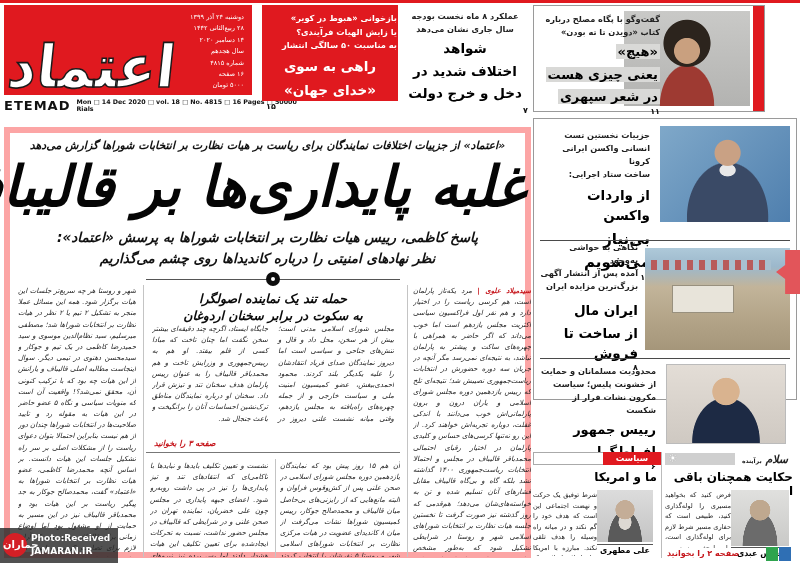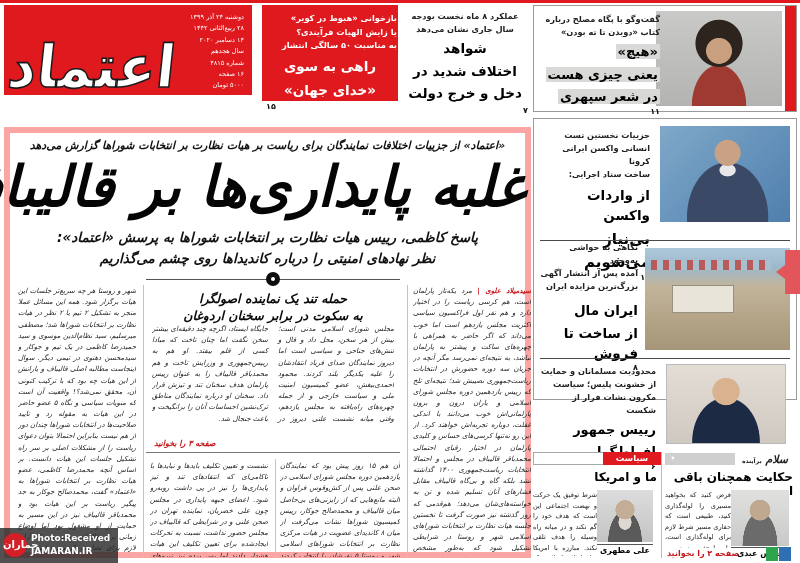--- a/index.html
+++ b/index.html
@@ -22,21 +22,21 @@
   #culture-box{left:262px;top:5px;width:136px;height:96px;background:#e0191f;color:#fff;padding:7px 1px;box-sizing:border-box;}
   .cb-kicker{font-size:8.3px;font-weight:bold;line-height:1.65;text-align:right;}
   .cb-title{font-size:13.5px;font-weight:900;line-height:1.45;text-align:center;margin-top:4px;}
   #culture-page{left:266px;top:102px;font-size:8px;font-weight:bold;color:#111;}
   
   #budget{left:402px;top:10px;width:126px;}
   .bd-kicker{font-size:8.2px;font-weight:bold;line-height:1.6;text-align:center;color:#222;}
   .bd-title{font-size:13.5px;font-weight:900;line-height:1.45;text-align:center;color:#000;margin-top:3px;}
   .pageno{font-size:8px;font-weight:bold;color:#111;}
   
-  #sepehri{left:533px;top:5px;width:264px;height:107px;border:1px solid #9a9a9a;box-sizing:border-box;background:#fff;}
+  #sepehri{left:533px;top:5px;width:232px;height:107px;border:1px solid #9a9a9a;box-sizing:border-box;background:#fff;}
   #sepehri-redbar{right:0;top:0;width:11px;height:100%;background:#e0191f;}
   .photo{position:absolute;overflow:hidden;}
   #sepehri .txt{left:8px;top:7px;width:118px;}
   .sp-kicker{font-size:8.2px;font-weight:bold;line-height:1.6;text-align:right;color:#222;}
   .sp-title{font-size:13px;font-weight:900;line-height:1.5;text-align:right;color:#000;margin-top:3px;}
   .sp-title span{background:#d9d9d7;padding:0 2px;}
   
   #lead-box{left:4px;top:127px;width:527px;height:431px;border:6px solid #fca5a5;box-sizing:border-box;font-style:italic;}
   #lead-kicker{left:0;top:6px;width:100%;text-align:center;font-size:11px;font-weight:900;color:#111;}
   #lead-headline{left:0;top:22px;width:100%;text-align:center;font-size:56px;font-weight:900;color:#050505;
@@ -99,20 +99,24 @@
     <div class="abs rtl" id="mast-dates">
       <div>دوشنبه ۲۴ آذر ۱۳۹۹</div>
       <div>۲۸ ربیع‌الثانی ۱۴۴۲</div>
       <div>۱۴ دسامبر ۲۰۲۰</div>
       <div>سال هجدهم</div>
       <div>شماره ۴۸۱۵</div>
       <div>۱۶ صفحه</div>
       <div>۵۰۰۰ تومان</div>
     </div>
   </div>
+  <div class="abs" id="etemad-strip">
+    <span id="etemad-en">ETEMAD</span>
+    <span id="etemad-info">Mon □ 14 Dec 2020 □ vol. 18 □ No. 4815 □ 16 Pages □ 50000 Rials</span>
+  </div>
 
   <div class="abs rtl" id="culture-box">
     <div class="cb-kicker">بازخوانی «هبوط در کویر»</div>
     <div class="cb-kicker">یا زایش الهیات فرآیندی؟</div>
     <div class="cb-kicker">به مناسبت ۵۰ سالگی انتشار</div>
     <div class="cb-title">راهی به سوی</div>
     <div class="cb-title">«خدای جهان»</div>
   </div>
   <div class="abs pageno" id="culture-page">۱۵</div>
 

